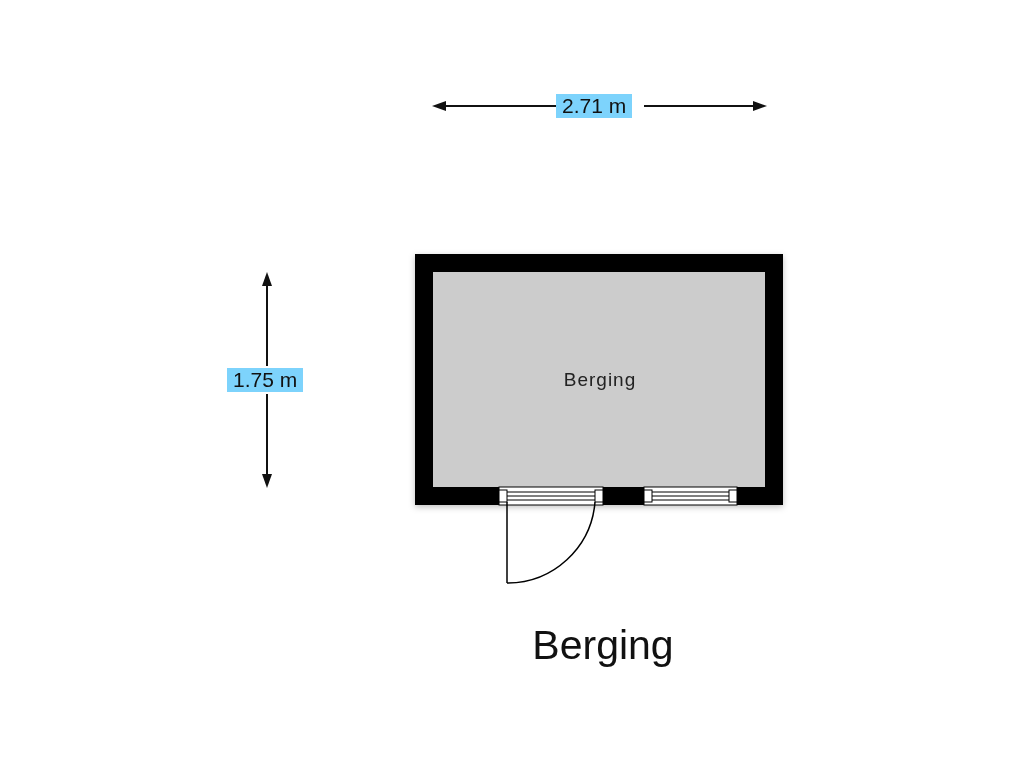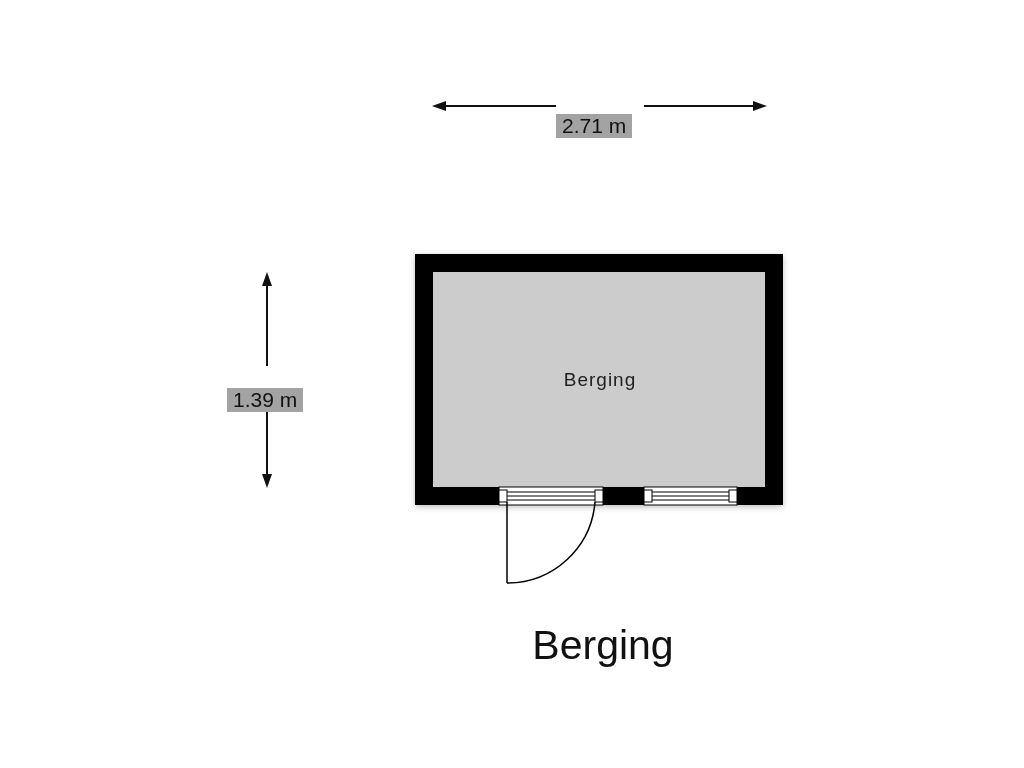--- a/index.html
+++ b/index.html
@@ -1,17 +1,17 @@
 <!DOCTYPE html>
 <html><head>
 <meta charset="utf-8">
 <style>
   html, body { margin: 0; padding: 0; background: #ffffff; }
   body { width: 1024px; height: 768px; position: relative; overflow: hidden; font-family: "Liberation Sans", sans-serif; }
-  .dim-label { position: absolute; background: #a3a3a3; color: #111; font-size: 21px; line-height: 24px; padding: 0 6px; white-space: nowrap; margin-top: 20px; }
+  .dim-label { position: absolute; background: #7dd3fc; color: #111; font-size: 21px; line-height: 24px; padding: 0 6px; white-space: nowrap; }
   .room-label { position: absolute; color: #222; font-size: 19px; letter-spacing: 1px; transform: translate(-50%, -50%); white-space: nowrap; }
   .plan-title { position: absolute; color: #111; font-size: 41px; transform: translateX(-50%); white-space: nowrap; }
   svg { position: absolute; left: 0; top: 0; }
 </style>
 </head>
 <body>
 
 <svg width="1024" height="768" viewBox="0 0 1024 768">
   <defs>
     <filter id="shadow" x="-5%" y="-5%" width="110%" height="115%">
@@ -59,17 +59,17 @@
     <rect x="644" y="487" width="93" height="18" fill="none" stroke="#000" stroke-width="1"></rect>
     <rect x="644" y="490" width="8" height="12" fill="#fff" stroke="#000" stroke-width="1"></rect>
     <rect x="729" y="490" width="8" height="12" fill="#fff" stroke="#000" stroke-width="1"></rect>
     <line x1="652" y1="492" x2="729" y2="492" stroke="#000" stroke-width="1"></line>
     <line x1="652" y1="496" x2="729" y2="496" stroke="#000" stroke-width="1"></line>
     <line x1="652" y1="500" x2="729" y2="500" stroke="#000" stroke-width="1"></line>
   </g>
 </svg>
 
 <div class="dim-label" style="left:556px; top:94px;">2.71 m</div>
-<div class="dim-label" style="left:227px; top:368px;">1.39 m</div>
+<div class="dim-label" style="left:227px; top:368px;">1.75 m</div>
 
 <div class="room-label" style="left:600px; top:380px;">Berging</div>
 
 <div class="plan-title" style="left:603px; top:622px;">Berging</div>
 
 </body></html>

